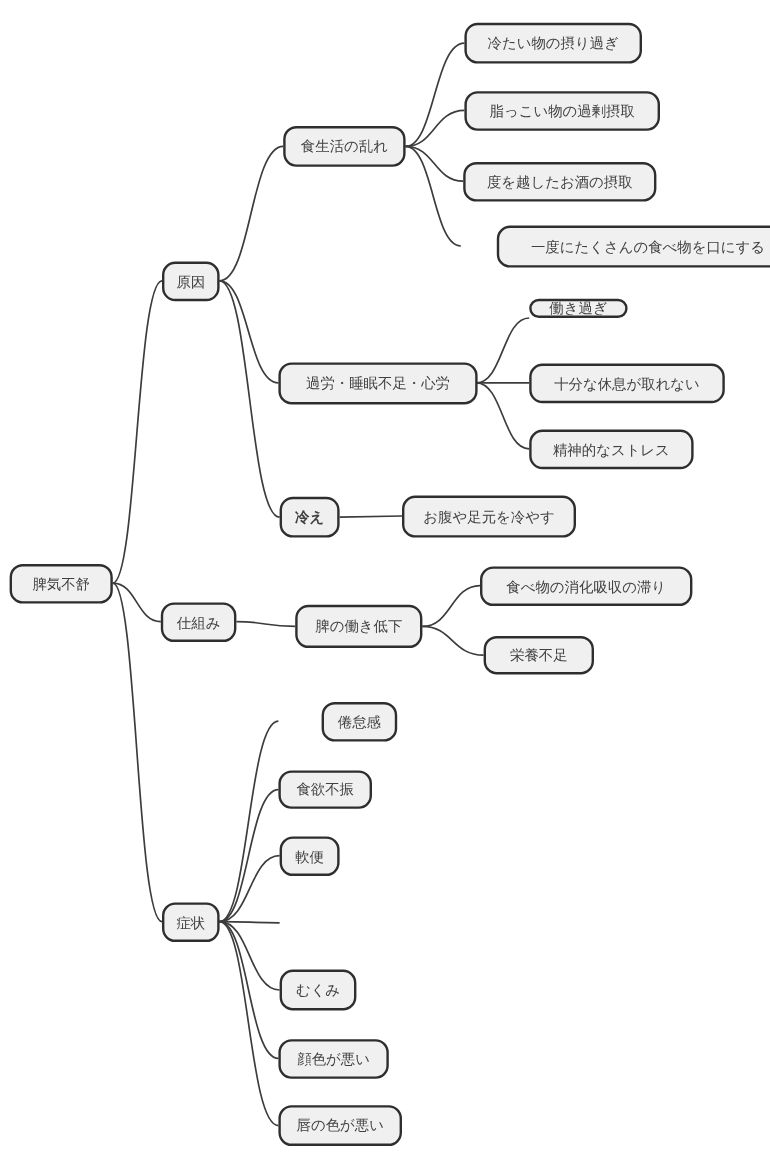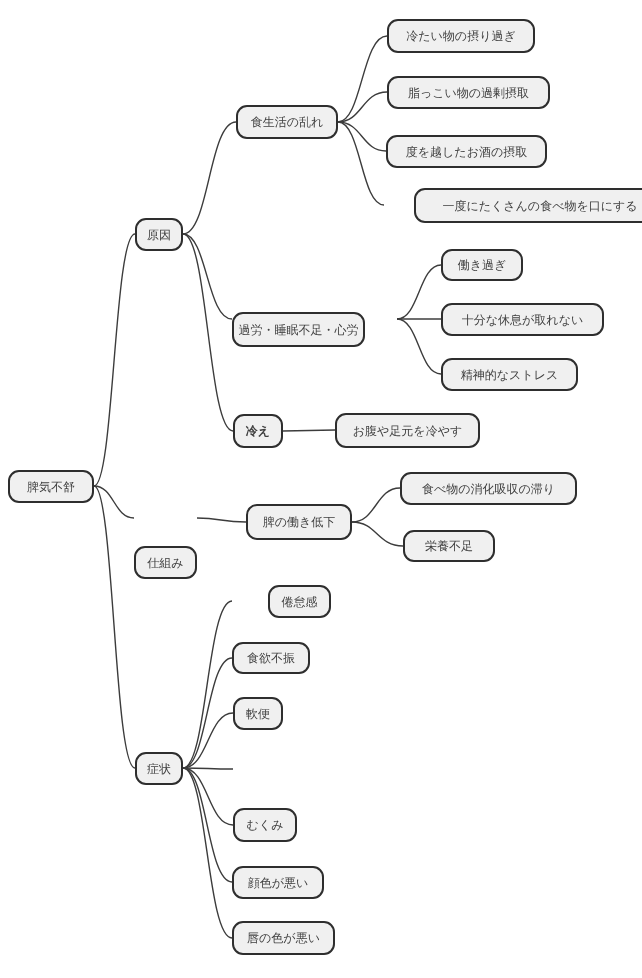--- a/index.html
+++ b/index.html
@@ -38,27 +38,27 @@
     cursor: default;
   }
   
   .pos-root        { left: 8px;   top: 470px; width: 86px;  height: 33px; }
   .pos-cause       { left: 135px; top: 218px; width: 48px;  height: 33px; }
   .pos-diet        { left: 236px; top: 105px; width: 102px; height: 34px; }
   .pos-cold-food   { left: 387px; top: 19px;  width: 148px; height: 34px; }
   .pos-greasy      { left: 387px; top: 76px;  width: 163px; height: 33px; }
   .pos-alcohol     { left: 386px; top: 135px; width: 161px; height: 33px; }
   .pos-overeat     { left: 384px; top: 188px; width: 252px; height: 35px; margin-left: 30px; }
-  .pos-overwork    { left: 232px; top: 312px; width: 133px; height: 35px; }
-  .pos-work-much   { left: 441px; top: 249px; width: 82px;  height: 32px; }
+  .pos-overwork    { left: 232px; top: 302px; width: 166px; height: 35px; font-family: Liberation Mono, monospace; }
+  .pos-work-much   { left: 441px; top: 249px; width: 82px;  height: 16px; }
   .pos-no-rest     { left: 441px; top: 303px; width: 163px; height: 33px; }
   .pos-stress      { left: 441px; top: 358px; width: 137px; height: 33px; }
   .pos-cold        { left: 233px; top: 414px; width: 50px;  height: 34px; font-weight: bold; }
   .pos-chill       { left: 335px; top: 413px; width: 145px; height: 35px; }
-  .pos-mechanism   { left: 134px; top: 502px; width: 63px;  height: 33px; margin-top: 44px; }
+  .pos-mechanism   { left: 134px; top: 502px; width: 63px;  height: 33px; }
   .pos-spleen      { left: 246px; top: 504px; width: 106px; height: 36px; }
   .pos-digest      { left: 400px; top: 472px; width: 177px; height: 33px; }
   .pos-nutrition   { left: 403px; top: 530px; width: 92px;  height: 32px; }
   .pos-symptoms    { left: 135px; top: 752px; width: 48px;  height: 33px; }
   .pos-fatigue     { left: 232px; top: 585px; width: 63px;  height: 33px; margin-left: 36px; }
   .pos-appetite    { left: 232px; top: 642px; width: 78px;  height: 32px; }
   .pos-stool       { left: 233px; top: 697px; width: 50px;  height: 33px; }
   .pos-bloat       { left: 233px; top: 753px; width: 92px;  height: 33px; }
   .pos-swell      { left: 233px; top: 808px; width: 64px;  height: 34px; }
   .pos-complexion  { left: 232px; top: 866px; width: 92px;  height: 33px; }

